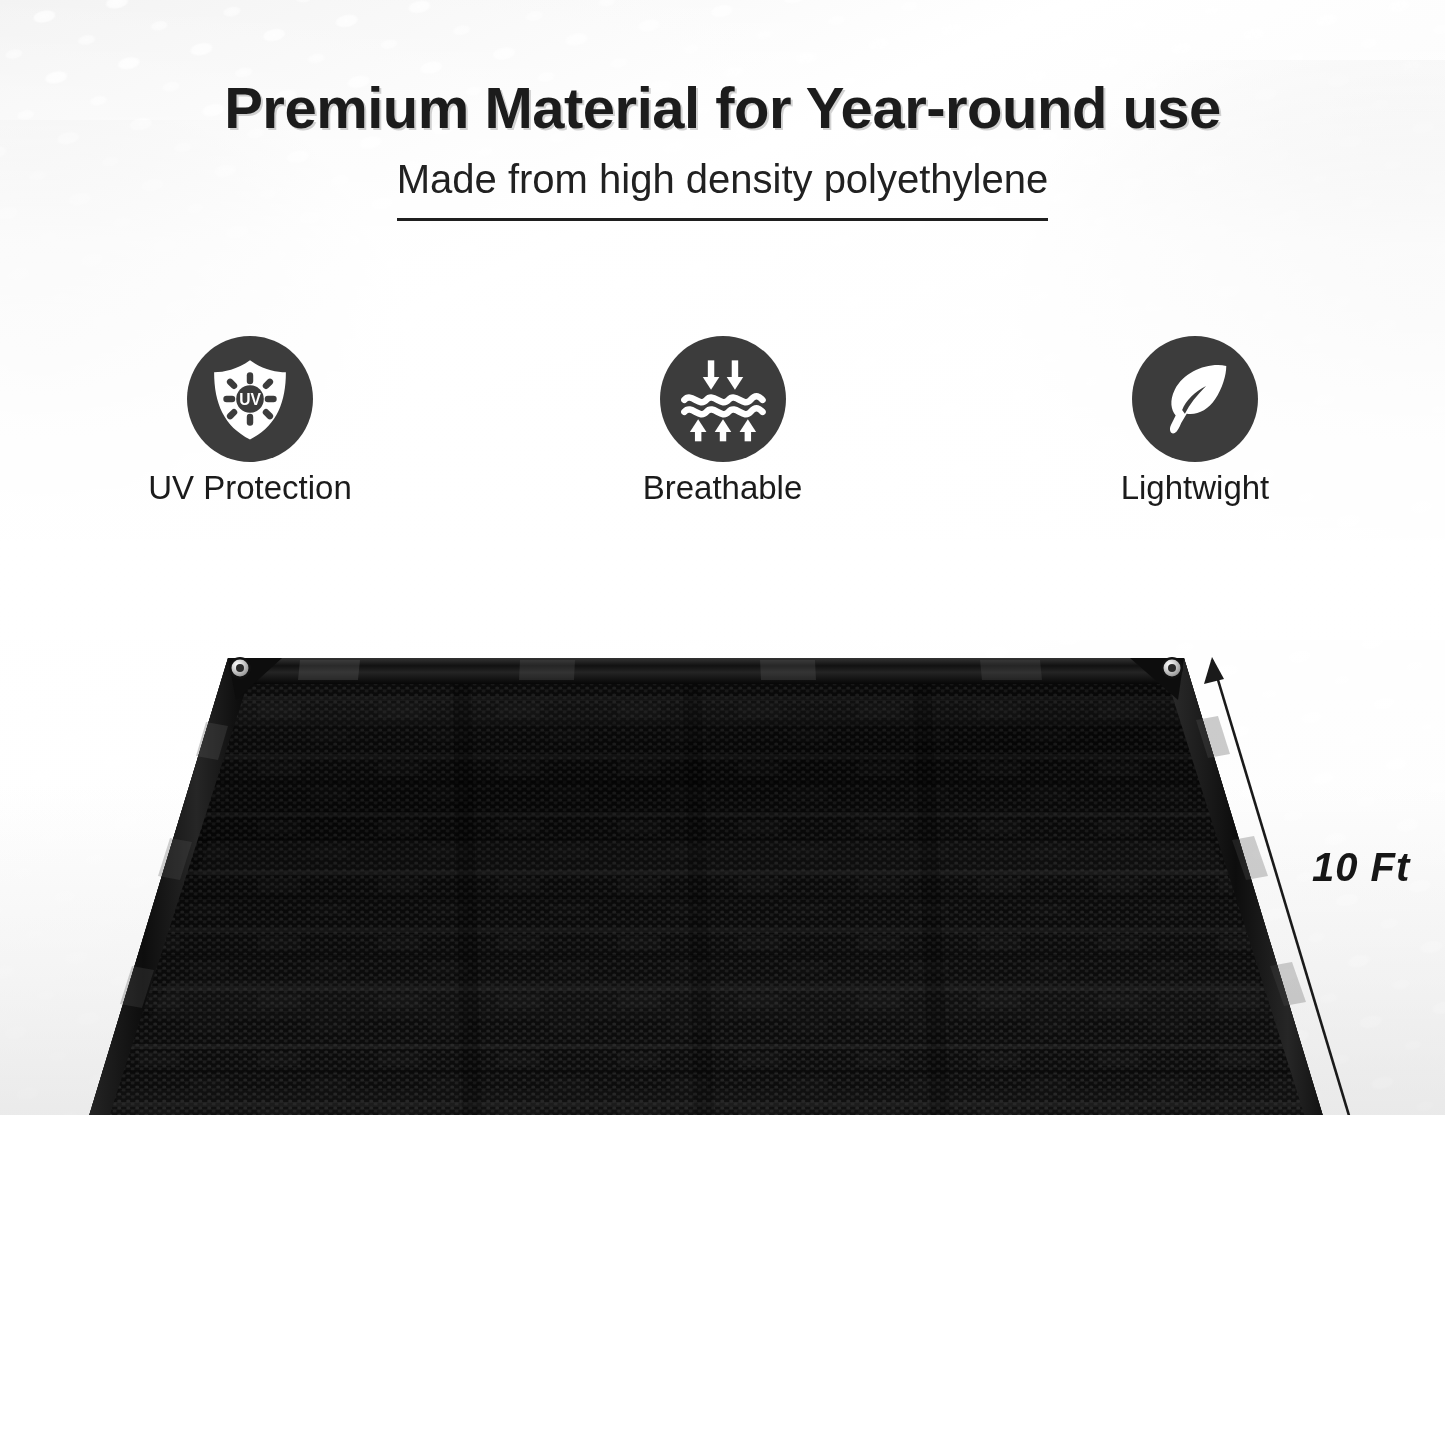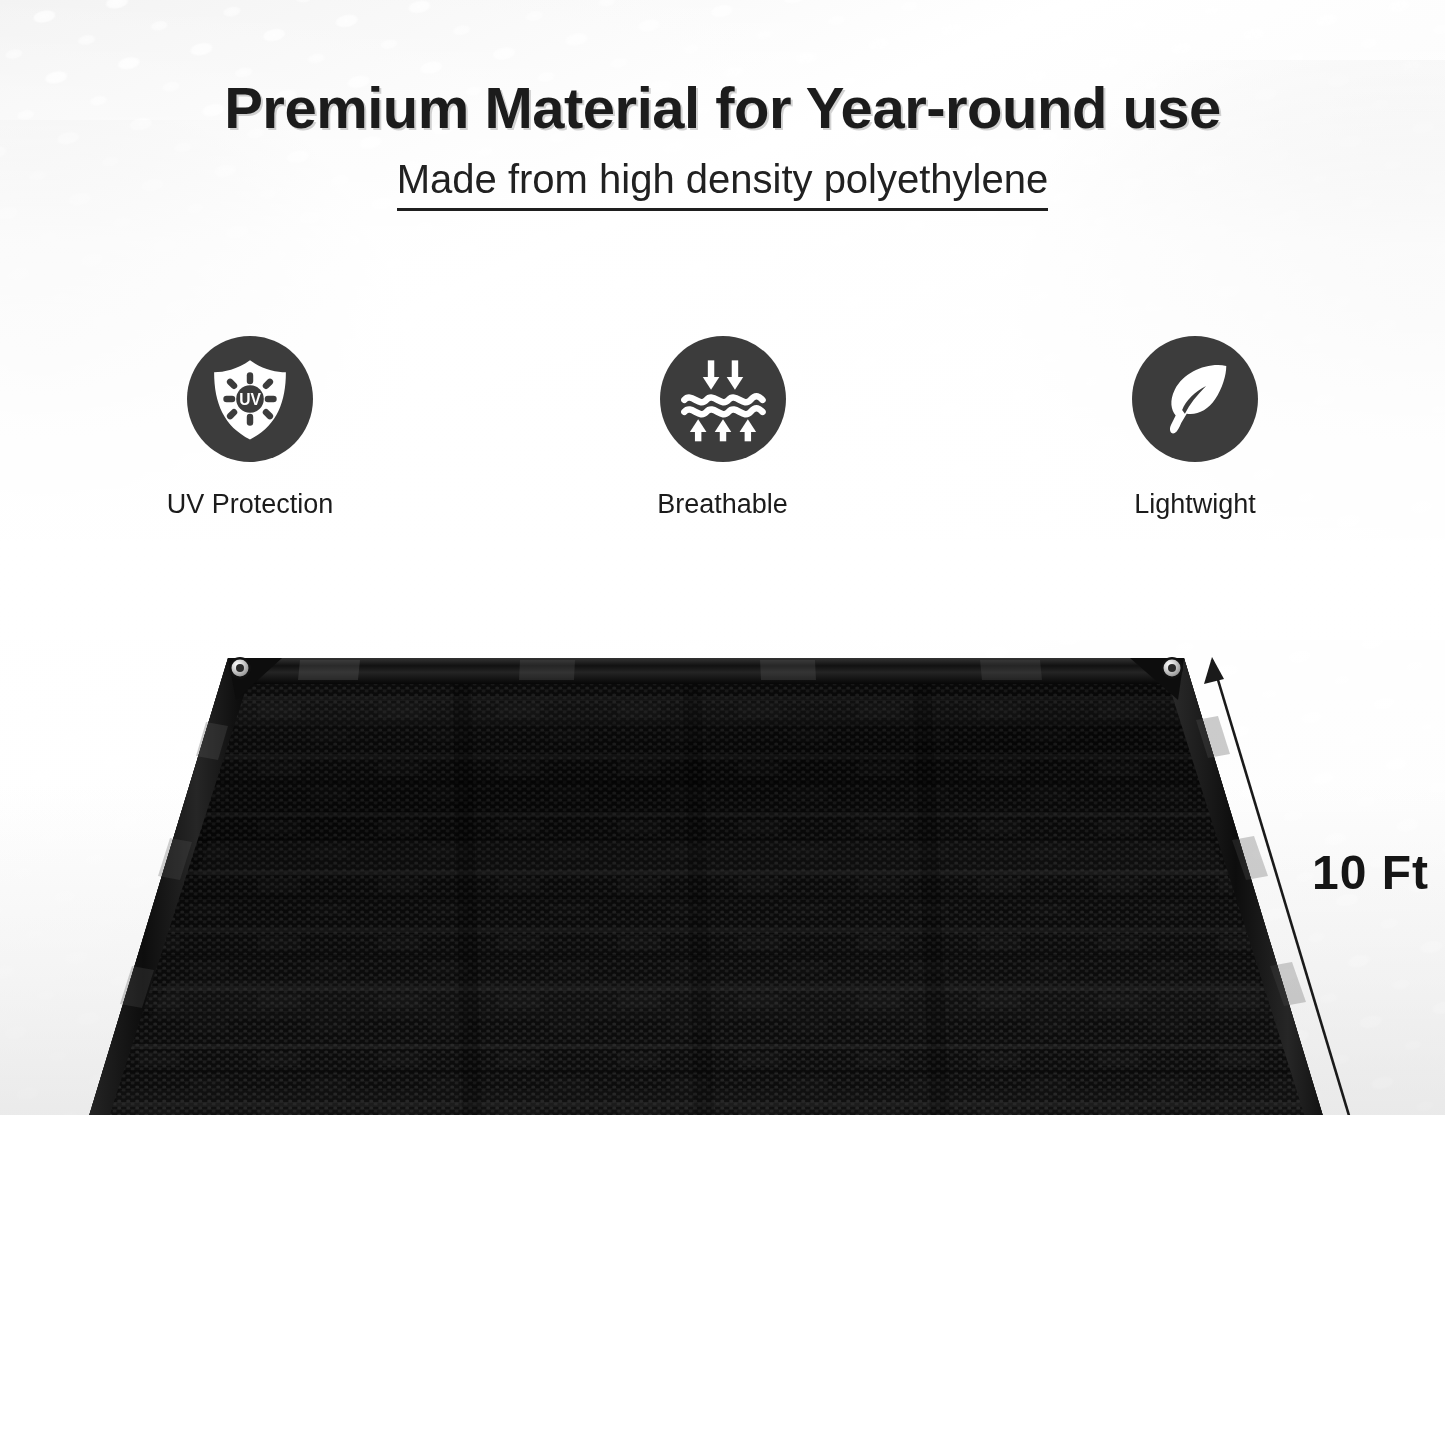--- a/index.html
+++ b/index.html
@@ -98,21 +98,21 @@
     text-shadow: 2px 2px 0 rgba(130,130,130,0.35);
     white-space: nowrap;
   }
   .subheadline {
     margin-top: 18px;
     display: inline-block;
     font-size: 40px;
     font-weight: normal;
     color: #212121;
     border-bottom: 3px solid #1f1f1f;
-    padding-bottom: 7px;
+    padding-bottom: 17px;
     line-height: 1.1;
     white-space: nowrap;
   }
 
   
   .features {
     position: absolute;
     left: 130px;
     right: 130px;
     top: 336px;
@@ -129,44 +129,45 @@
     width: 126px;
     height: 126px;
     border-radius: 50%;
     background: #3c3c3c;
     display: flex;
     align-items: center;
     justify-content: center;
   }
   .icon-circle svg { display: block; }
   .feature-label {
-    margin-top: 28px;
-    font-size: 27px;
+    margin-top: 8px;
+    font-size: 33px;
     color: #1b1b1b;
     white-space: nowrap;
     line-height: 1.1;
   }
 
   
   #product-area {
     position: absolute;
     left: 0; top: 0;
     width: 1445px;
     height: 1445px;
     pointer-events: none;
   }
 
   
   .dim-label {
     position: absolute;
-    font-size: 48px;
+    font-size: 40px;
     font-weight: bold;
     color: #161616;
     letter-spacing: 1px;
     white-space: nowrap;
+    font-style: italic;
   }
   #dim-height-label { left: 1312px; top: 845px; }
   #dim-width-label  { left: 636px;  top: 1224px; }
 </style>
 </head>
 <body>
 
 <div id="stage">
 
   <div class="bg-dots">

